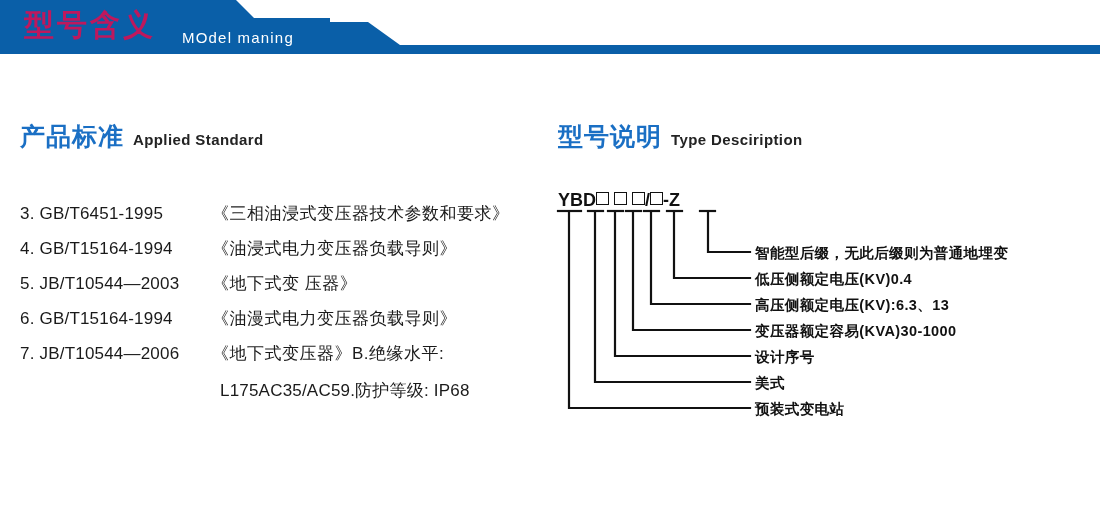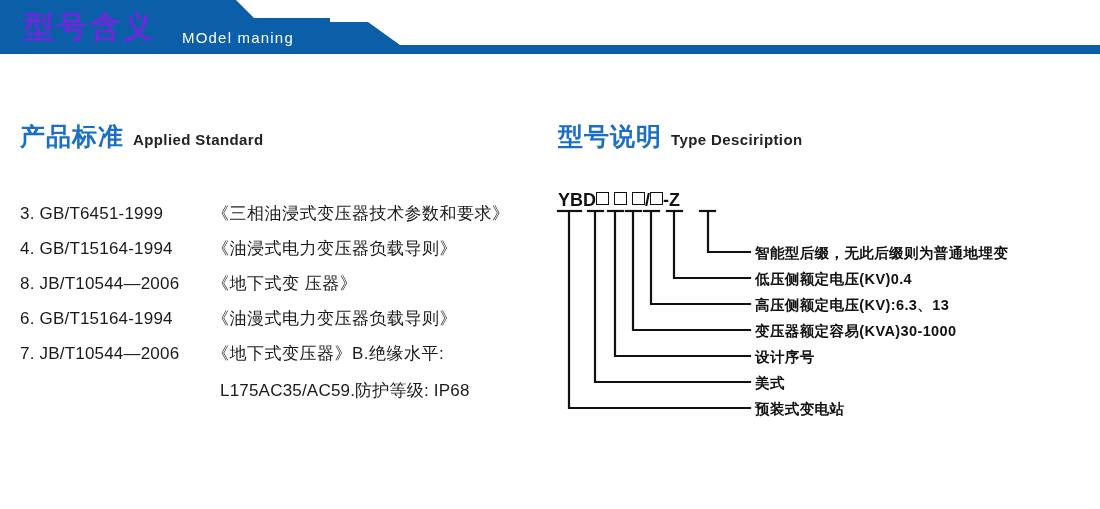--- a/index.html
+++ b/index.html
@@ -28,23 +28,24 @@
     left: 0; top: 0;
     display: block;
   }
   #header-title-cn {
     position: absolute;
     left: 24px;
     top: 9px;
     font-size: 30px;
     font-weight: 700;
     letter-spacing: 3px;
-    color: #6d28d9;
+    color: #be185d;
     line-height: 36px;
     white-space: nowrap;
+    font-family: Liberation Mono, monospace;
   }
   #header-title-en {
     position: absolute;
     left: 182px;
     top: 29px;
     font-size: 15px;
     font-weight: 400;
     letter-spacing: 1.2px;
     color: #ffffff;
     white-space: nowrap;
@@ -157,27 +158,27 @@
 <div class="section-head" id="std-heading">
   <span class="cn">产品标准</span><span class="en">Applied Standard</span>
 </div>
 
 <div class="section-head" id="type-heading">
   <span class="cn">型号说明</span><span class="en">Type Desciription</span>
 </div>
 
 <div id="standards-list">
   <div class="std-row">
-    <span class="code">3. GB/T6451-1999</span><span class="name">《三相油浸式变压器技术参数和要求》</span>
+    <span class="code">3. GB/T6451-1995</span><span class="name">《三相油浸式变压器技术参数和要求》</span>
   </div>
   <div class="std-row">
     <span class="code">4. GB/T15164-1994</span><span class="name">《油浸式电力变压器负载导则》</span>
   </div>
   <div class="std-row">
-    <span class="code">8. JB/T10544—2006</span><span class="name">《地下式变 压器》</span>
+    <span class="code">5. JB/T10544—2003</span><span class="name">《地下式变 压器》</span>
   </div>
   <div class="std-row">
     <span class="code">6. GB/T15164-1994</span><span class="name">《油漫式电力变压器负载导则》</span>
   </div>
   <div class="std-row">
     <span class="code">7. JB/T10544—2006</span><span class="name">《地下式变压器》B.绝缘水平:</span>
   </div>
   <div class="std-cont">L175AC35/AC59.防护等级: IP68</div>
 </div>
 

